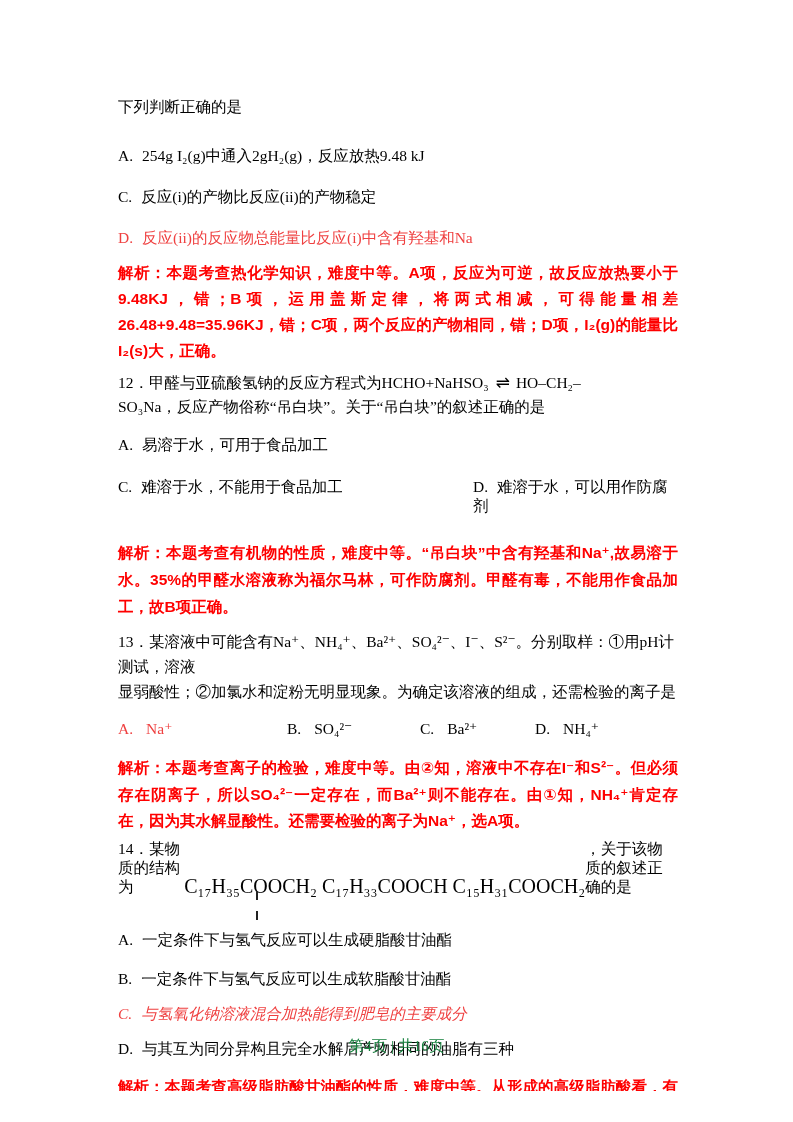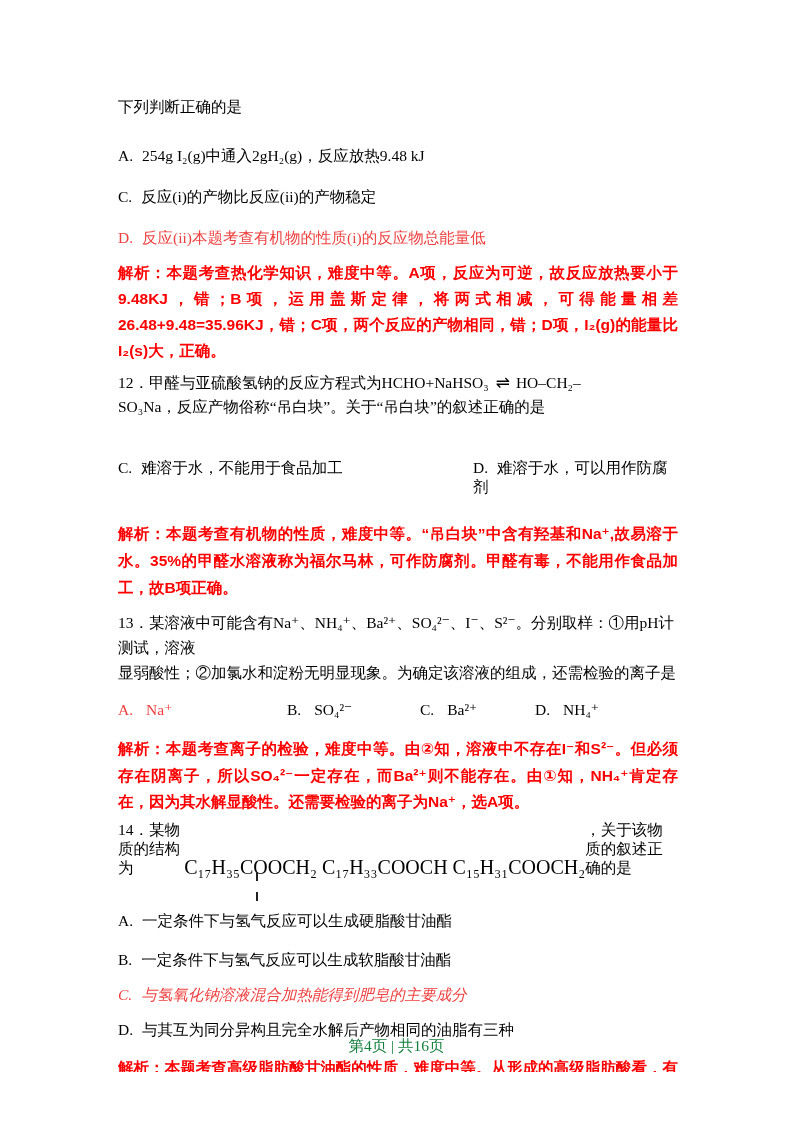--- a/index.html
+++ b/index.html
@@ -96,31 +96,34 @@
 
     <div class="stem-line">下列判断正确的是</div>
 
     <div class="opt opt-first">
       <span class="opt-label">A.</span><span>254g I₂(g)中通入2gH₂(g)，反应放热9.48 kJ</span>
     </div>
     <div class="opt">
       <span class="opt-label">C.</span><span>反应(i)的产物比反应(ii)的产物稳定</span>
     </div>
     <div class="opt" style="color: rgb(239, 64, 64);">
-      <span class="opt-label">D.</span><span>反应(ii)本题考查有机物的性质(i)的反应物总能量低</span>
+      <span class="opt-label">D.</span><span>反应(ii)的反应物总能量比反应(i)中含有羟基和Na</span>
     </div>
 
     <div class="analysis" style="color: rgb(254, 0, 0);">解析：本题考查热化学知识，难度中等。A项，反应为可逆，故反应放热要小于9.48KJ，错；B项，运用盖斯定律，将两式相减，可得能量相差26.48+9.48=35.96KJ，错；C项，两个反应的产物相同，错；D项，I₂(g)的能量比I₂(s)大，正确。</div>
 
     <div class="q12-stem">
       <span>12．甲醛与亚硫酸氢钠的反应方程式为HCHO+NaHSO₃</span><span class="eq-arrow">⇌</span><span>HO–CH₂–</span><br>
       <span>SO₃Na，反应产物俗称“吊白块”。关于“吊白块”的叙述正确的是</span>
     </div>
 
     <div class="opt-grid-row">
+      <div class="opt-col-left">
+        <span class="opt-label">A.</span><span>易溶于水，可用于食品加工</span>
+      </div>
     </div>
     <div class="opt-grid-row">
       <div class="opt-col-left">
         <span class="opt-label">C.</span><span>难溶于水，不能用于食品加工</span>
       </div>
       <div>
         <span class="opt-label">D.</span><span>难溶于水，可以用作防腐剂</span>
       </div>
     </div>
 

